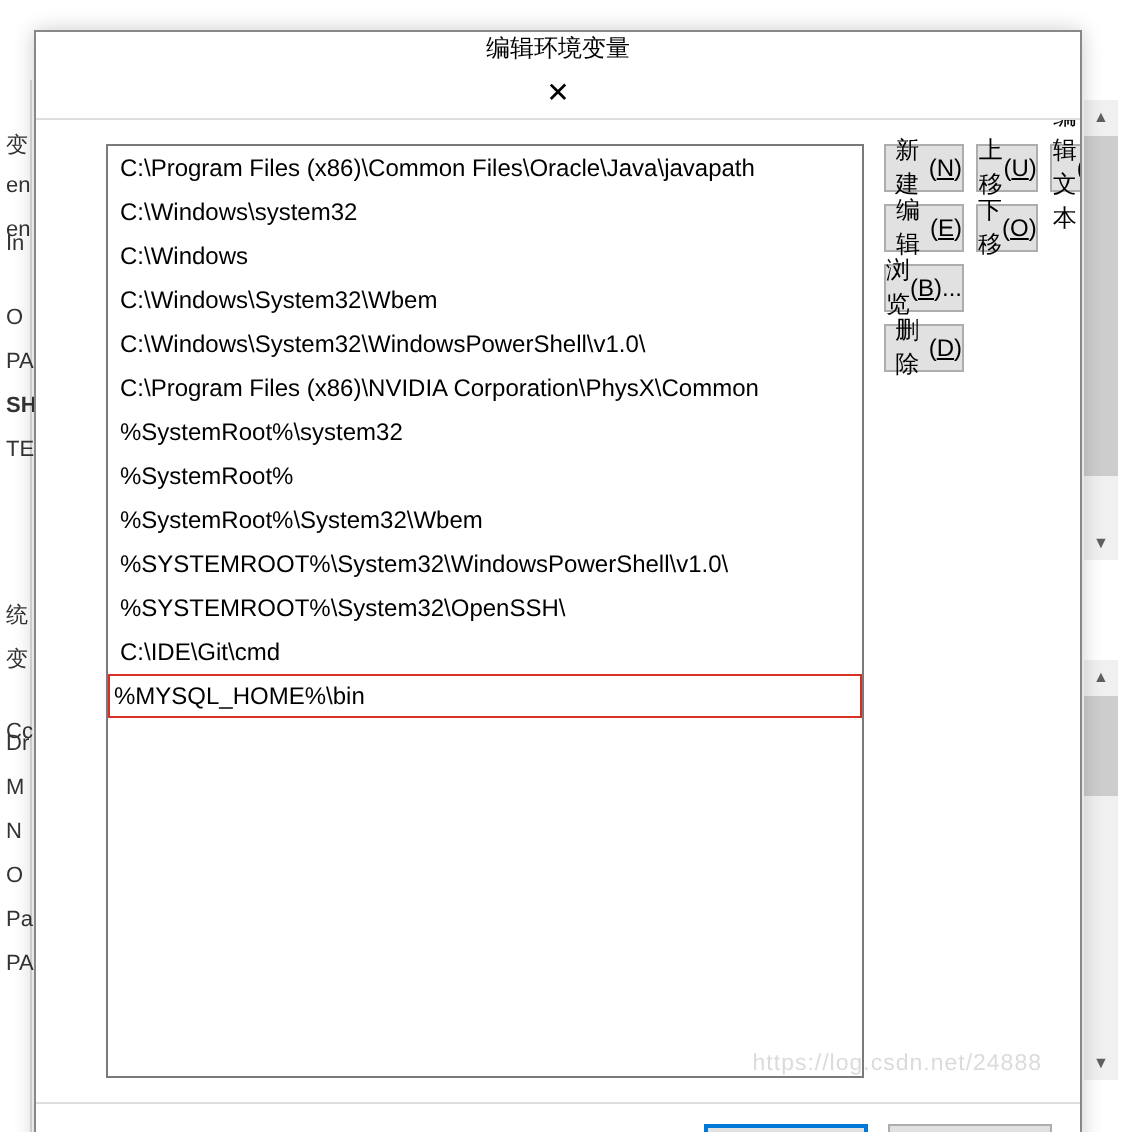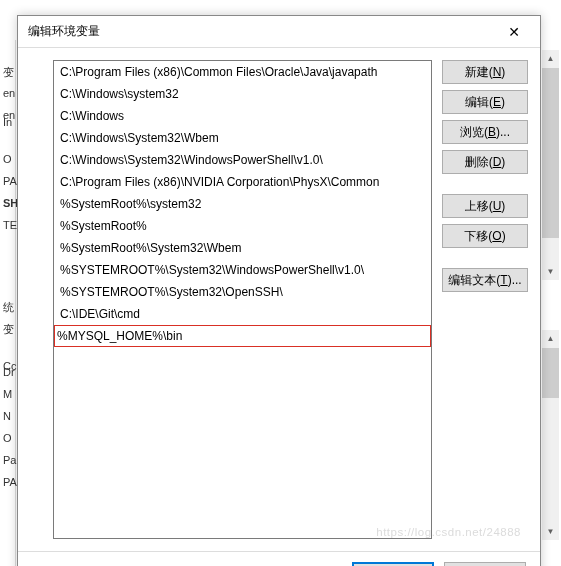--- a/index.html
+++ b/index.html
@@ -6,30 +6,30 @@
     body { background: #f0f0f0; width: 561px; height: 566px; overflow: hidden; position: relative; }
     
     .bg-layer { position: absolute; inset: 0; background: #fff; }
     .bg-col { position: absolute; left: 2px; top: 40px; width: 14px; bottom: 0; background: #fff; border-right: 1px solid #ddd; }
     .bg-label { position: absolute; left: 3px; color: #333; font-size: 11px; }
     .bg-scrollbar { position: absolute; right: 2px; top: 50px; width: 17px; height: 230px; background: #f0f0f0; }
     .bg-scrollbar .thumb { position: absolute; top: 18px; left: 0; right: 0; height: 170px; background: #cdcdcd; }
     .bg-scrollbar .arrow { position: absolute; left: 0; right: 0; height: 17px; text-align: center; color: #606060; font-size: 8px; line-height: 17px; }
     
     .dialog { position: absolute; left: 17px; top: 15px; right: 20px; bottom: -30px; background: #fff; border: 1px solid #888; box-shadow: 0 0 10px rgba(0,0,0,0.2); display: flex; flex-direction: column; }
-    .titlebar { height: 32px; display: flex; align-items: center; padding: 0 10px; border-bottom: 1px solid #ddd; }
+    .titlebar { height: 44px; display: flex; align-items: center; padding: 0 10px; border-bottom: 1px solid #ddd; flex-direction: column; }
     .titlebar .title { flex: 1; font-size: 12px; }
     .titlebar .close { width: 32px; height: 32px; display: flex; align-items: center; justify-content: center; font-size: 14px; cursor: pointer; }
     
     .content { flex: 1; display: flex; padding: 12px; gap: 10px; overflow: hidden; }
     .listbox { flex: 1; border: 1px solid #7a7a7a; background: #fff; overflow: hidden; margin-left: 23px; }
     .listbox .row { padding: 4px 6px; height: 22px; line-height: 14px; white-space: nowrap; overflow: hidden; text-overflow: ellipsis; cursor: default; }
     .listbox .row.highlighted { border: 1px solid #d93025; padding: 3px 2px; }
     
-    .sidebuttons { width: 86px; display: flex; flex-direction: column; gap: 6px; }
+    .sidebuttons { width: 86px; display: flex; gap: 6px; }
     .btngroup { display: flex; flex-direction: column; gap: 6px; margin-bottom: 14px; }
     .btn { height: 24px; border: 1px solid #adadad; background: #e1e1e1; cursor: pointer; display: flex; align-items: center; justify-content: center; }
     .btn .u { text-decoration: underline; }
     
     .footer { border-top: 1px solid #ddd; padding: 10px 14px; display: flex; justify-content: flex-end; gap: 10px; }
     .footer .btn { width: 82px; height: 23px; }
     .footer .btn.primary { border: 2px solid #0078d7; background: #e1e1e1; }
     
     .watermark { position: absolute; bottom: 28px; right: 40px; color: #b8b8b8; opacity: 0.5; font-size: 11.5px; pointer-events: none; letter-spacing: 0.5px; text-align: right; }
     

